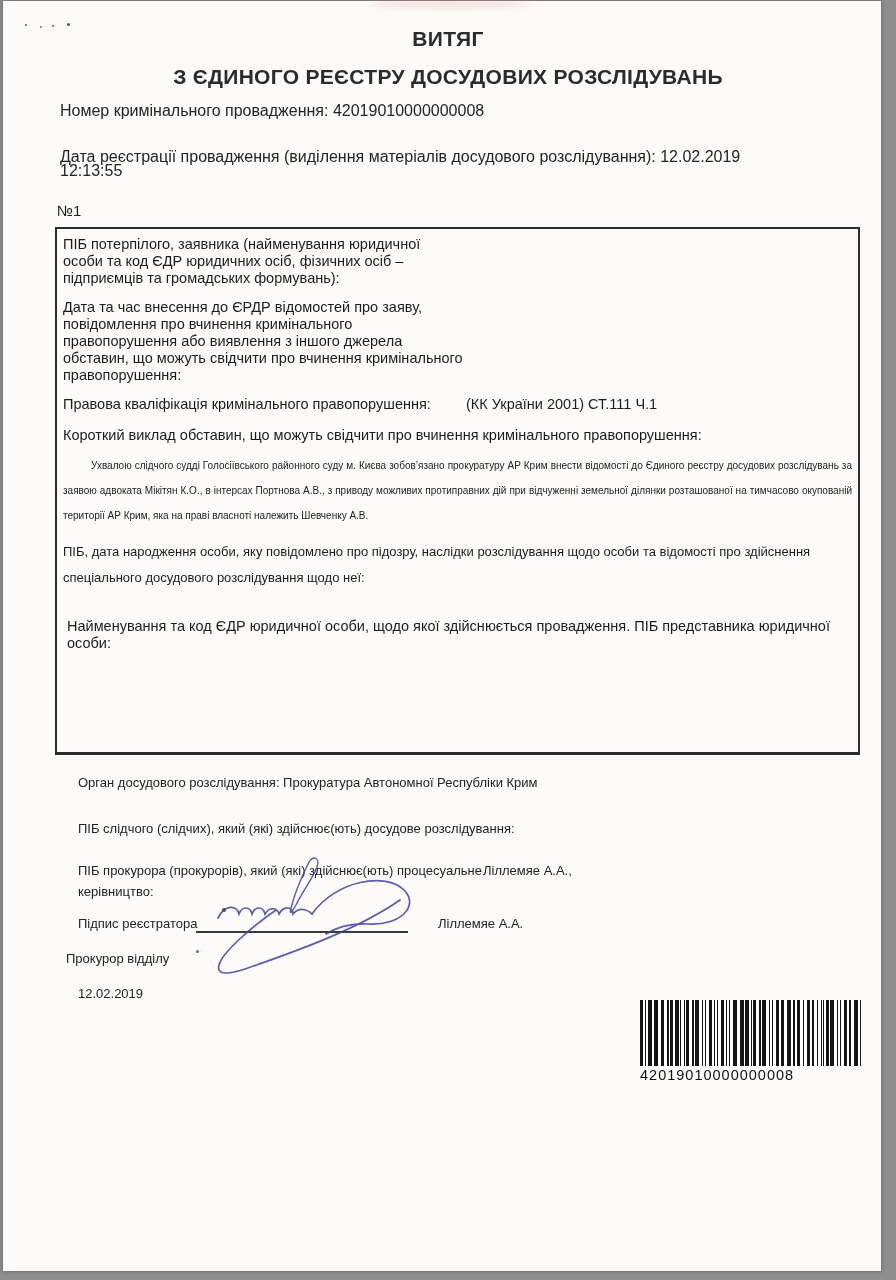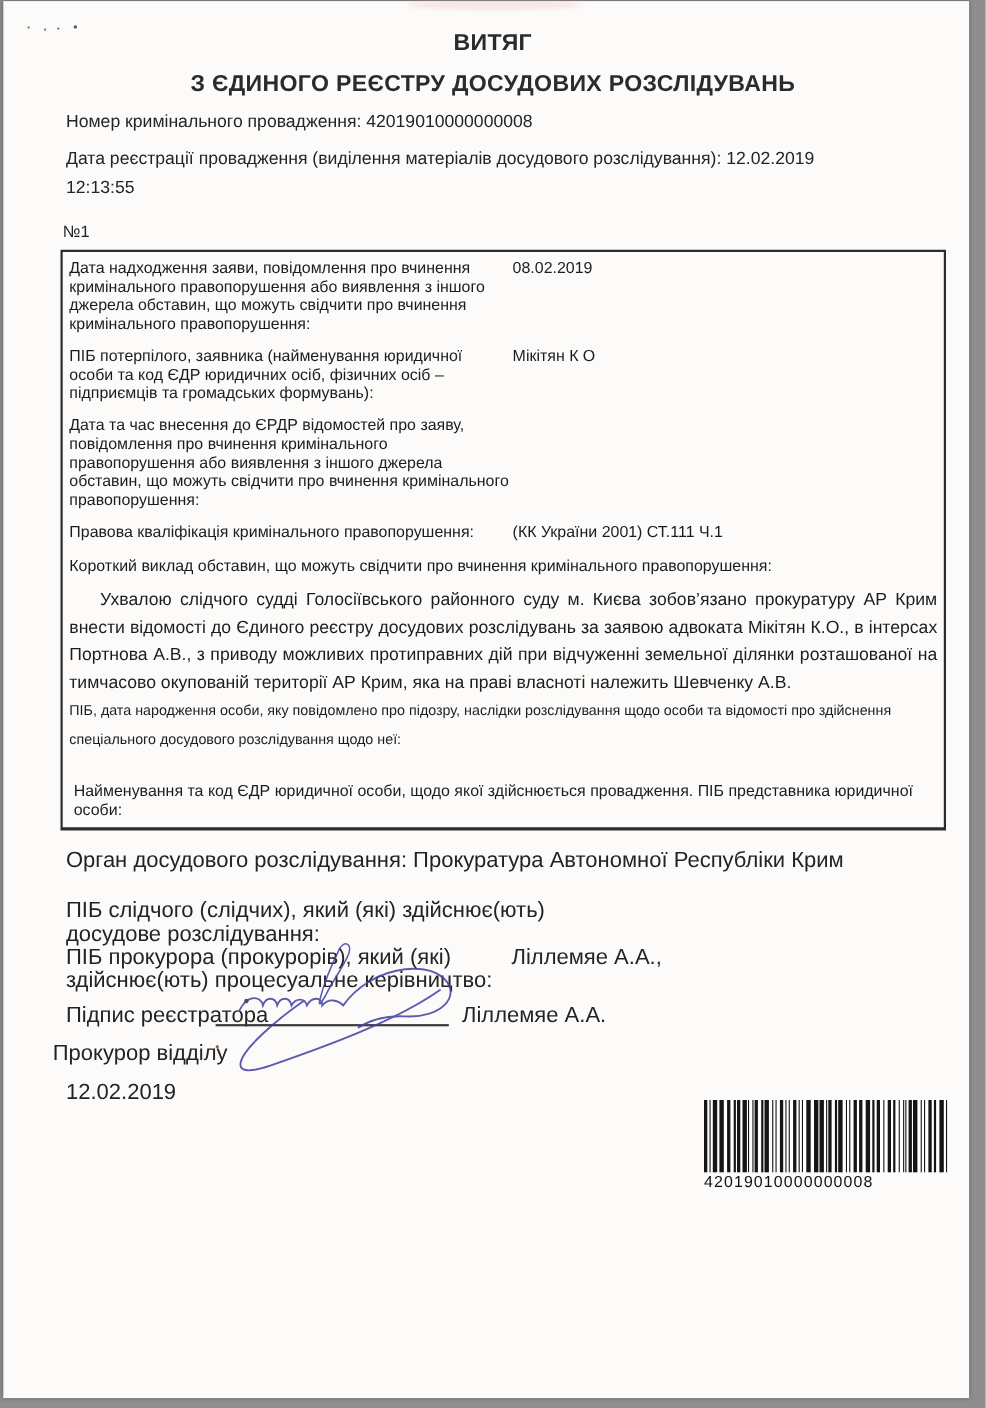--- a/index.html
+++ b/index.html
@@ -29,26 +29,26 @@
     box-sizing:border-box;
     padding:7px 6px 0 6px;
     background:transparent;
     overflow:hidden;
   }
   .trow{display:grid;grid-template-columns:400px 1fr;margin-bottom:12px;}
   .tlabel,.tvalue{font-size:14.5px;line-height:17px;color:#1c1c1c;}
   .tvalue{padding-left:3px;}
   .sec-heading{font-size:14.5px;line-height:17px;color:#1c1c1c;margin-bottom:9px;}
   .summary{
-    font-size:16px;line-height:25px;color:#1c1c1c;
-    text-align:justify;text-indent:28px;
+    font-size:10px;line-height:25px;color:#1c1c1c;
+    text-align:justify;text-indent:28px;margin-bottom:11px;
   }
   .suspect{font-size:13px;line-height:26px;color:#1c1c1c;margin-bottom:27px;max-width:812px;}
   .entity{font-size:14.5px;line-height:17px;color:#1c1c1c;margin-bottom:14px;padding-left:4px;}
-  .footline{font-size:20px;color:#232323;line-height:21px;}
+  .footline{font-size:13px;color:#232323;line-height:21px;margin-left:18px;}
   .sig-line{height:2px;background:#3a3a3a;}
   .barcode{left:640px;top:1000px;width:222px;}
   .bars{height:66px;width:222px;overflow:hidden;white-space:nowrap;font-size:0;background:#fff;}
   .bars span{display:inline-block;height:66px;background:#151515;vertical-align:top;}
   .bc-num{text-align:left;font-size:14.5px;letter-spacing:1px;color:#111;margin-top:1px;}
   .speck{position:absolute;border-radius:50%;}
   .smudge{position:absolute;left:370px;top:0;width:160px;height:9px;
     background:rgba(226,160,160,.22);border-radius:50%;filter:blur(2px);}
 </style>
 </head>
@@ -61,35 +61,30 @@
 <div class="speck" style="left:40px;top:26px;width:2px;height:2px;background:#777;"></div>
 <div class="speck" style="left:52px;top:25px;width:2px;height:2px;background:#666;"></div>
 <div class="speck" style="left:67px;top:23px;width:3px;height:3px;background:#555;"></div>
 <div class="speck" style="left:222px;top:908px;width:4px;height:4px;background:#5a4a3a;"></div>
 <div class="speck" style="left:196px;top:950px;width:3px;height:3px;background:#a4623a;"></div>
 
 <div class="abs title" style="top:27px;">ВИТЯГ</div>
 <div class="abs title" style="top:65px;">З ЄДИНОГО РЕЄСТРУ ДОСУДОВИХ РОЗСЛІДУВАНЬ</div>
 
 <div class="abs bodyline" style="left:60px;top:102px;">Номер кримінального провадження: 42019010000000008</div>
-<div class="abs bodyline" style="left:60px;top:136px;">Дата реєстрації провадження (виділення матеріалів досудового розслідування): 12.02.2019</div>
+<div class="abs bodyline" style="left:60px;top:148px;">Дата реєстрації провадження (виділення матеріалів досудового розслідування): 12.02.2019</div>
 <div class="abs bodyline" style="left:60px;top:162px;">12:13:55</div>
 
 <div class="abs no1" style="left:57px;top:202px;">№1</div>
 
 <div class="abs box">
 
-  <div class="trow">
-    <div class="tlabel">Дата надходження заяви, повідомлення про вчинення кримінального правопорушення або виявлення з іншого джерела обставин, що можуть свідчити про вчинення кримінального правопорушення:</div>
-    <div class="tvalue">08.02.2019</div>
-  </div>
 
   <div class="trow">
     <div class="tlabel">ПІБ потерпілого, заявника (найменування юридичної особи та код ЄДР юридичних осіб, фізичних осіб – підприємців та громадських формувань):</div>
-    <div class="tvalue">Мікітян К О</div>
   </div>
 
   <div class="trow">
     <div class="tlabel">Дата та час внесення до ЄРДР відомостей про заяву, повідомлення про вчинення кримінального правопорушення або виявлення з іншого джерела обставин, що можуть свідчити про вчинення кримінального правопорушення:</div>
   </div>
 
   <div class="trow" style="margin-bottom:14px;">
     <div class="tlabel">Правова кваліфікація кримінального правопорушення:</div>
     <div class="tvalue">(КК України 2001) СТ.111 Ч.1</div>
   </div>

